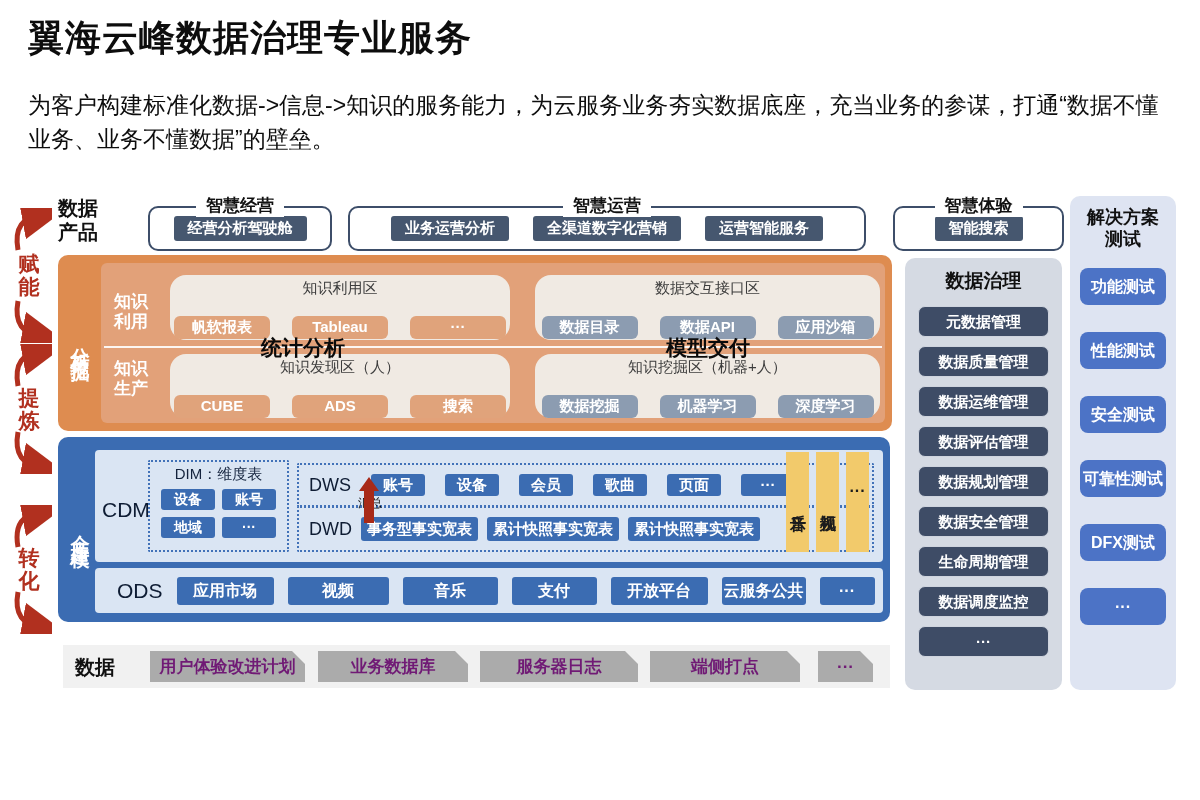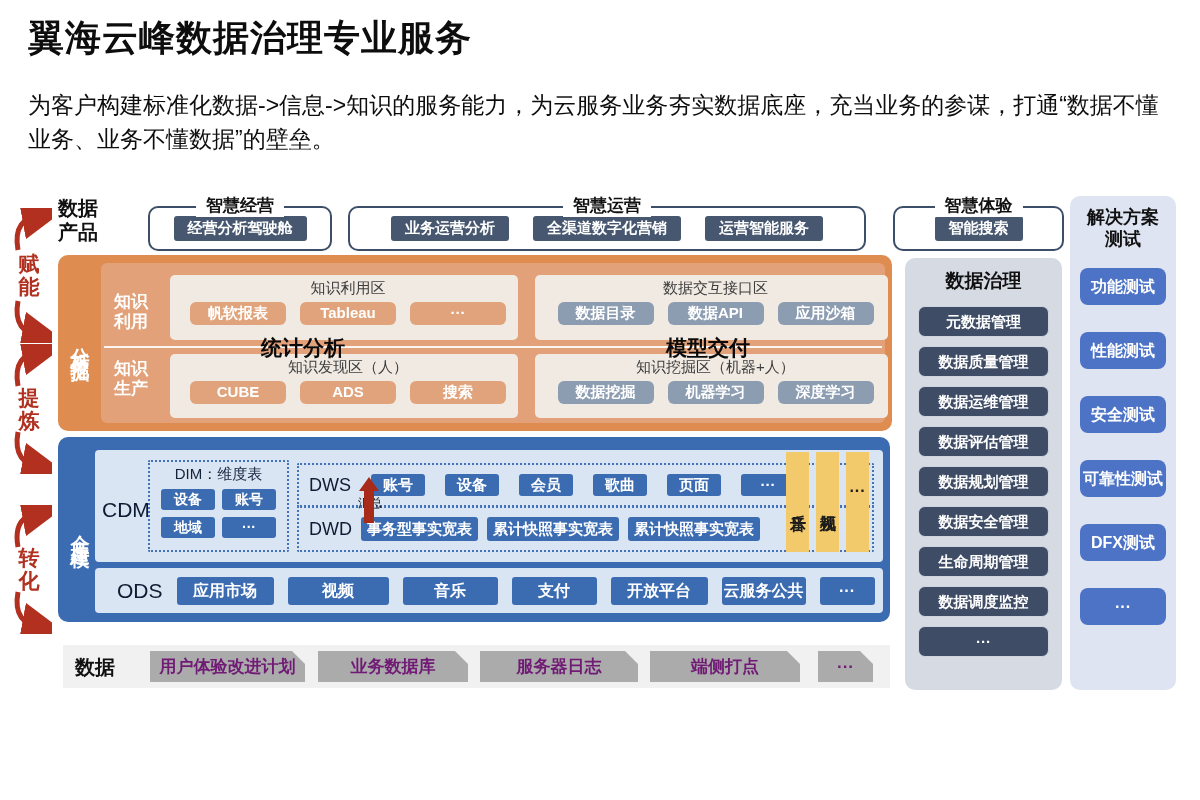--- a/index.html
+++ b/index.html
@@ -22,23 +22,23 @@
   .prod-title { position:absolute; top:-14px; left:50%; transform:translateX(-50%); background:#fff; padding:0 10px; font-weight:700; font-size:17px; white-space:nowrap; }
   .prod-items { display:flex; justify-content:center; align-items:center; gap:24px; height:100%; }
   .btn-navy { background:#46576F; color:#fff; font-weight:700; font-size:15px; padding:3px 14px; border-radius:3px; white-space:nowrap; text-align:center; }
 
   
   .analysis { position:absolute; left:58px; top:255px; width:834px; height:176px; background:#DE8C50; border-radius:10px; }
   .analysis-inner { position:absolute; left:43px; top:8px; width:784px; height:160px; background:#E2A179; border-radius:6px; }
   .v-label { writing-mode:vertical-rl; text-orientation:upright; color:#fff; font-weight:700; font-size:19px; letter-spacing:5px; }
   .an-vlabel { position:absolute; left:9px; top:50%; transform:translateY(-50%); }
   .row-label { position:absolute; width:46px; color:#fff; font-weight:700; font-size:17px; line-height:20px; text-align:center; word-break:break-all; }
-  .beige-panel { position:absolute; background:#F0EAE3; border-radius:5px; z-index:1;padding-left:8px; }
+  .beige-panel { position:absolute; background:#F0EAE3; border-radius:16px; z-index:1; }
   .panel-title { text-align:center; font-size:15px; color:#3d3d3d; margin-top:4px; }
-  .panel-items { display:flex; justify-content:center; gap:14px; margin-top:4px; }
+  .panel-items { display:flex; justify-content:center; gap:22px; margin-top:18px; }
   .p-btn { width:96px; padding:2px 0; border-radius:6px; color:#fff; font-weight:700; font-size:15px; text-align:center; }
   .btn-orange { background:#E0A37B; }
   .btn-slate { background:#8C9CB1; }
   .divider-line { position:absolute; left:46px; width:778px; top:91px; border-top:2px solid rgba(255,255,255,0.9); z-index:2; }
   .divider-text { position:absolute; top:79px; width:140px; text-align:center; font-size:21px; font-weight:700; color:#0a0a0a; z-index:3; }
 
   
   .warehouse { position:absolute; left:58px; top:437px; width:832px; height:185px; background:#3B6CB2; border-radius:10px; }
   .wh-vlabel { position:absolute; left:9px; top:50%; transform:translateY(-50%); }
   .blue-panel { position:absolute; background:#DAE5F3; border-radius:4px; }

